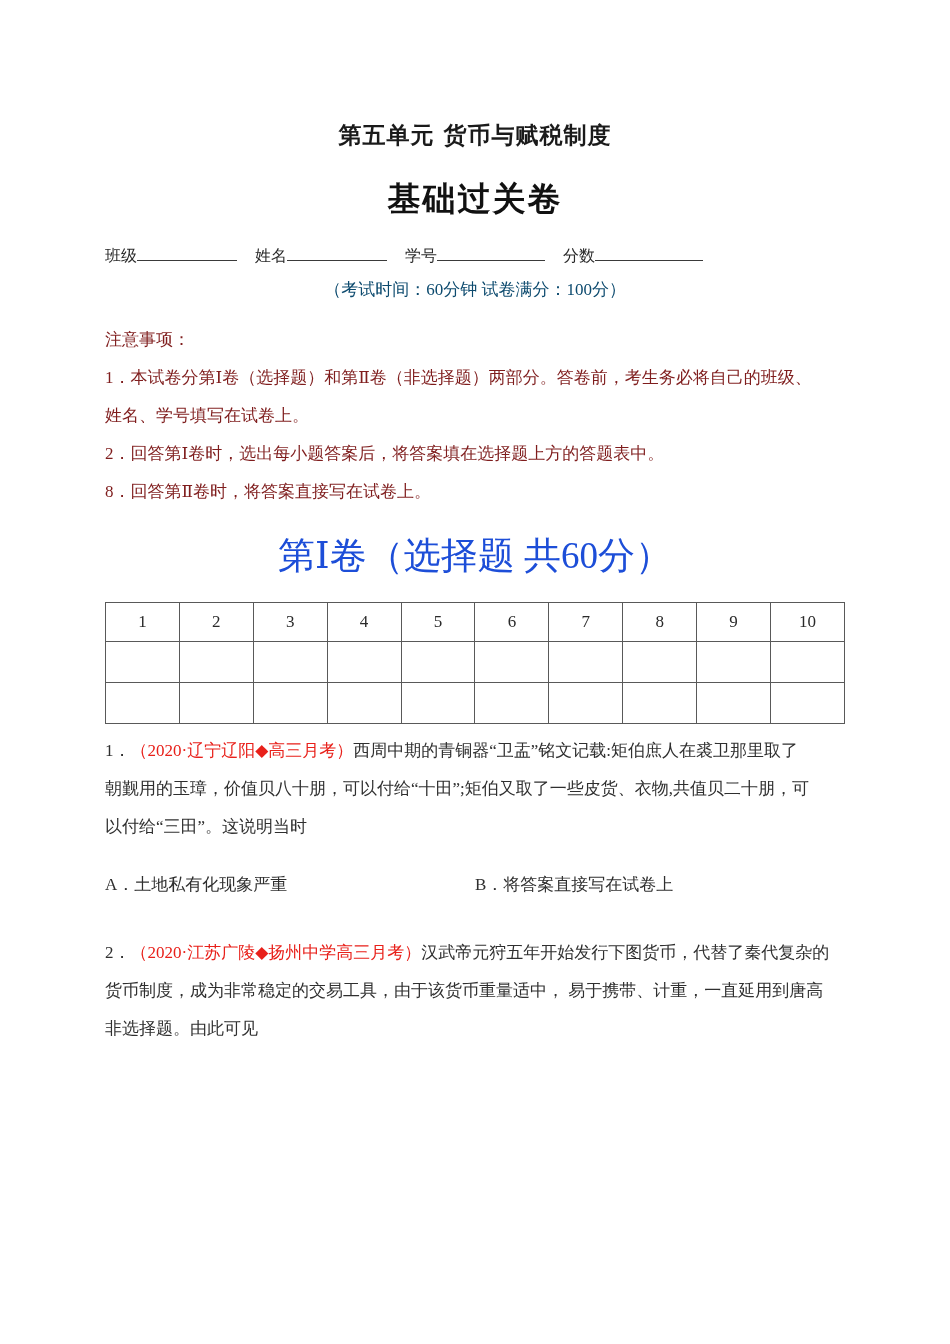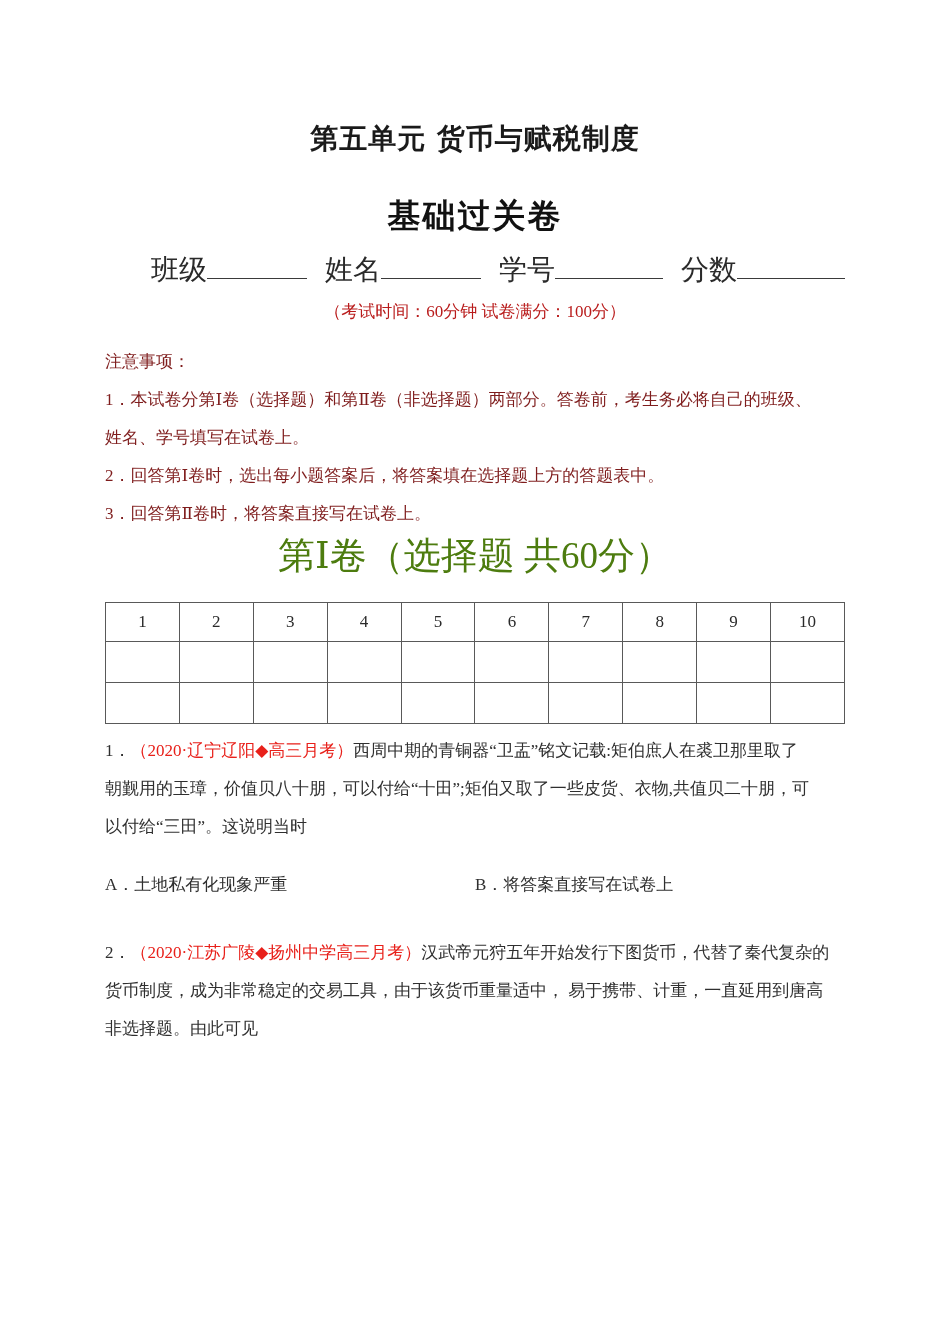--- a/index.html
+++ b/index.html
@@ -20,43 +20,43 @@
     position: absolute;
     left: 105px;
     top: 0;
     width: 740px;
   }
 
   
   .unit-title {
     text-align: center;
     font-family: "DejaVu Sans", "Liberation Sans", sans-serif;
-    font-size: 28px;
+    font-size: 23px;
     font-weight: bold;
     color: #1a1a1a;
     letter-spacing: 1px;
     margin-top: 122px;
     line-height: 1.2;
   }
   .paper-title {
     text-align: center;
-    font-family: Liberation Sans, sans-serif;
+    font-family: Liberation Serif, serif;
     font-size: 33px;
     font-weight: bold;
     color: #111111;
     letter-spacing: 2px;
-    margin-top: 40px;
+    margin-top: 30px;
     line-height: 1.2;
   }
 
   
   .identity-line {
-    margin-top: 16px;
-    text-align: right;
-    font-size: 28px;
+    margin-top: 24px;
+    text-align: left;
+    font-size: 16px;
     color: #2a2a2a;
     white-space: nowrap;
   }
   .identity-line .field {
     display: inline-block;
   }
   .identity-line .blank {
     display: inline-block;
     border-bottom: 1px solid #3a3a3a;
     height: 17px;
@@ -65,39 +65,40 @@
   .blank-w1 { width: 100px; }
   .blank-w2 { width: 100px; }
   .blank-w3 { width: 108px; }
   .blank-w4 { width: 108px; }
   .gap { display: inline-block; width: 18px; }
 
   .exam-meta {
     text-align: center;
     font-size: 17px;
     margin-top: 11px;
-    color: #b91c1c;
+    color: #0c4a6e;
   }
 
   
   .notes {
     margin-top: 20px;
     font-size: 17px;
     color: #7f1d1d;
   }
   .notes .note-line {
     line-height: 38px;
     white-space: nowrap;
   }
 
   
   .section-banner {
     text-align: center;
     font-size: 37px;
-    color: #4d7c0f;
+    color: #1d4ed8;
+    margin-top: 22px;
     line-height: 1.25;
     font-family: "Liberation Serif", "DejaVu Serif", serif;
   }
 
   
   .answer-table {
     margin-top: 23px;
     border-collapse: collapse;
     width: 740px;
     table-layout: fixed;
@@ -165,21 +166,21 @@
       <span class="field">班级</span><span class="blank blank-w1"></span><span class="gap"></span><span class="field">姓名</span><span class="blank blank-w2"></span><span class="gap"></span><span class="field">学号</span><span class="blank blank-w3"></span><span class="gap"></span><span class="field">分数</span><span class="blank blank-w4"></span>
     </div>
 
     <div class="exam-meta">（考试时间：60分钟    试卷满分：100分）</div>
 
     <div class="notes">
       <div class="note-line">注意事项：</div>
       <div class="note-line">1．本试卷分第Ⅰ卷（选择题）和第Ⅱ卷（非选择题）两部分。答卷前，考生务必将自己的班级、</div>
       <div class="note-line">姓名、学号填写在试卷上。</div>
       <div class="note-line">2．回答第Ⅰ卷时，选出每小题答案后，将答案填在选择题上方的答题表中。</div>
-      <div class="note-line">3．回答第Ⅱ卷时，将答案直接写在试卷上。</div>
+      <div class="note-line">8．回答第Ⅱ卷时，将答案直接写在试卷上。</div>
     </div>
 
     <div class="section-banner">第Ⅰ卷（选择题 共60分）</div>
 
     <table class="answer-table">
       <tbody>
           <tr>
         <td>1</td>
         <td>2</td>
         <td>3</td>

